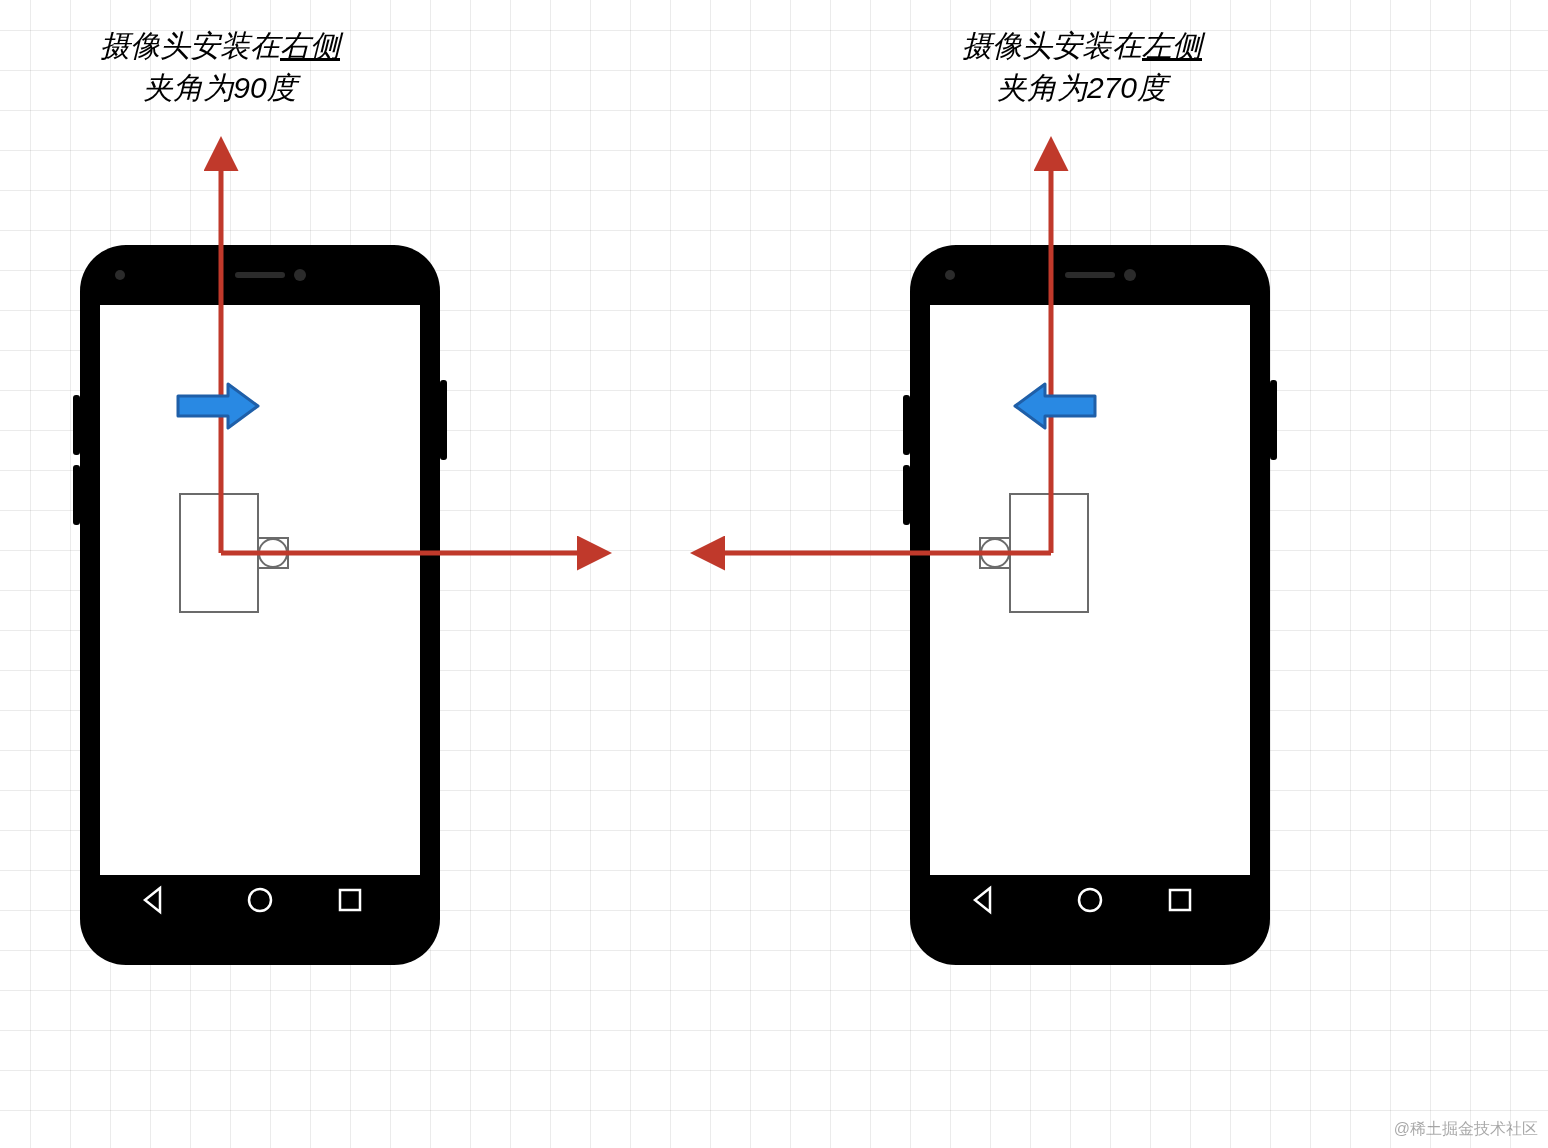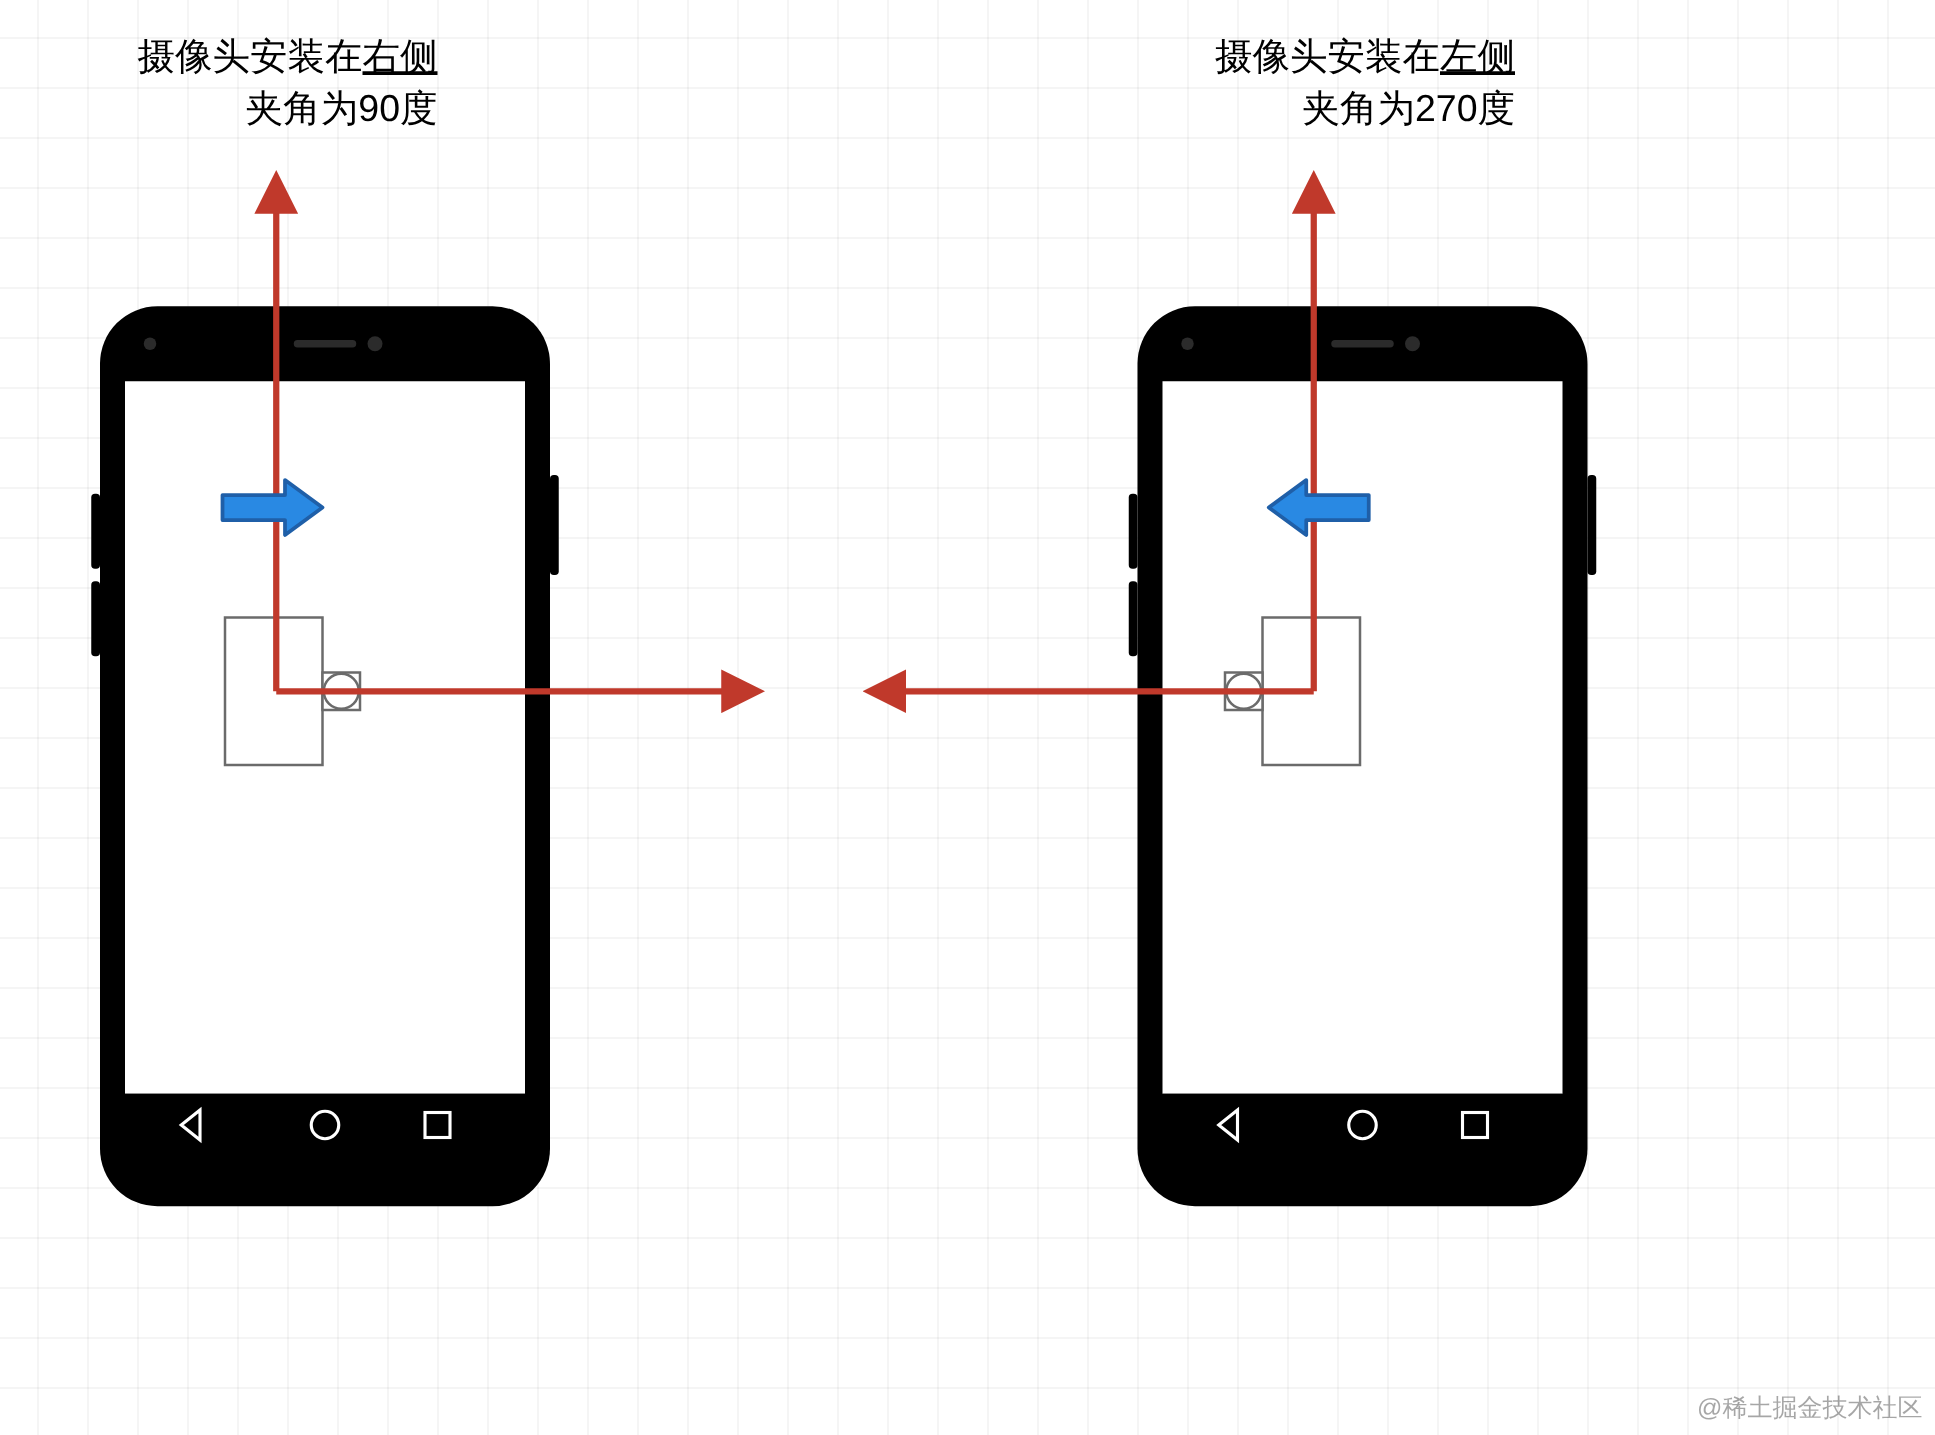--- a/index.html
+++ b/index.html
@@ -16,37 +16,38 @@
     position: absolute;
     inset: 0;
     background-image:
       linear-gradient(to right, rgba(0,0,0,0.08) 1px, transparent 1px),
       linear-gradient(to bottom, rgba(0,0,0,0.08) 1px, transparent 1px);
     background-size: 40px 40px;
     background-position: -10px -10px;
   }
   .caption {
     position: absolute;
-    text-align: right;
+    text-align: center;
     font-size: 30px;
     color: #000;
     line-height: 1.4;
     white-space: nowrap;
+    font-style: italic;
   }
   .caption .u { text-decoration: underline; }
   .stage {
     position: absolute;
     inset: 0;
     pointer-events: none;
   }
   .watermark {
     position: absolute;
     right: 10px;
     bottom: 8px;
-    font-size: 20px;
+    font-size: 16px;
     color: rgba(0,0,0,0.35);
   }
 </style>
 </head>
 <body>
 
 <div class="grid-bg"></div>
 
 <div class="caption" style="left:90px; top:25px; width:260px;">
   <span>摄像头安装在</span><span class="u">右侧</span><br>

